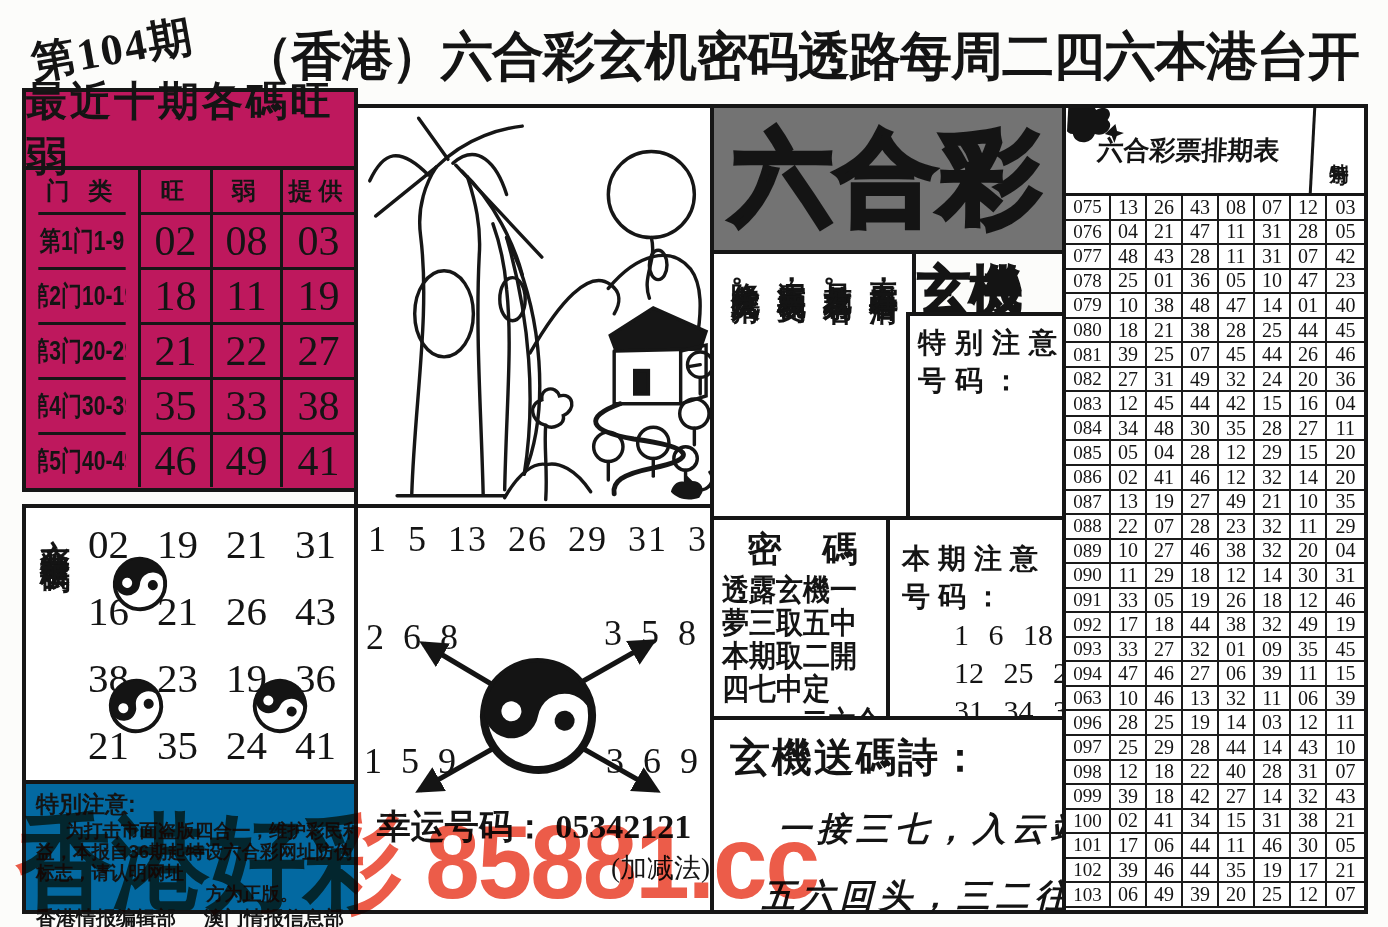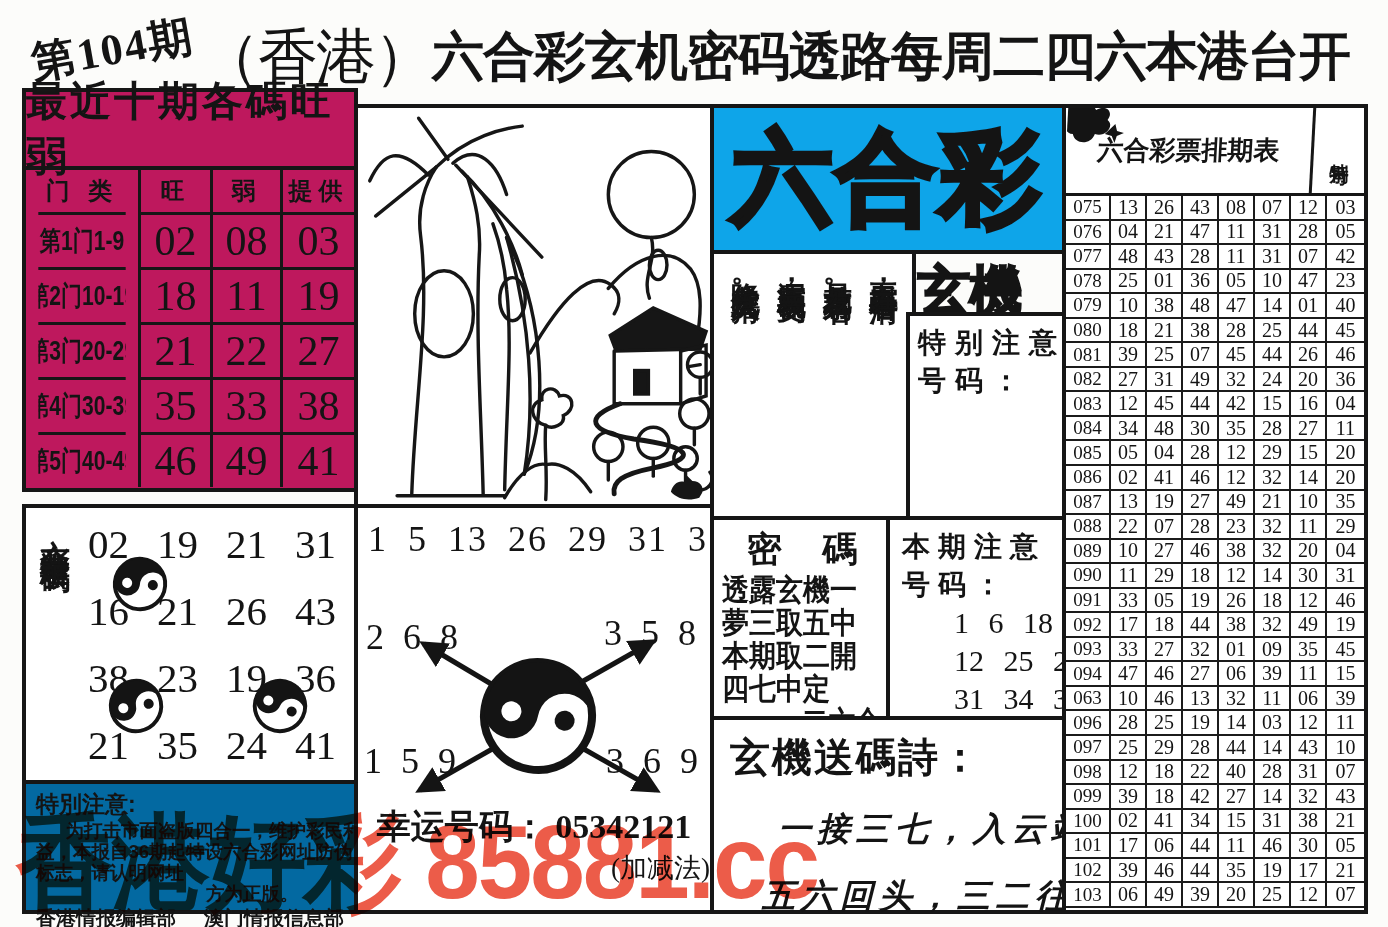--- a/index.html
+++ b/index.html
@@ -8,21 +8,21 @@
     position:relative; background:#fcfcfa; color:#141414; overflow:hidden;
     font-family:"Liberation Serif","DejaVu Serif",serif;
   }
   .b { position:absolute; border:4px solid #161616; }
 
   
   .header { position:absolute; top:12px; left:22px; width:1360px; height:90px;
     display:flex; align-items:center; white-space:nowrap; }
   .header-issue { font-size:44px; font-weight:bold; transform:rotate(-10deg) translateY(-8px);
     letter-spacing:2px; margin:0 4px 0 10px; }
-  .header-region { font-size:60px; font-weight:400; letter-spacing:-2px; }
+  .header-region { font-size:52px; font-weight:700; letter-spacing:-2px;margin-left:41px; }
   .header-title { font-size:52px; font-weight:900; letter-spacing:-1px; }
 
   
   #hotcold { left:22px; top:88px; width:336px; height:404px; background:#be185d; }
   .hc-title { height:78px; border-bottom:4px solid #161616; display:flex; align-items:center;
     justify-content:center; font-size:41px; font-weight:bold; letter-spacing:3px; }
   #hc-grid { display:grid; grid-template-columns:112px 72px 70px 74px;
     grid-template-rows:42px repeat(5,55px); }
   .hc-cell { display:flex; align-items:center; justify-content:center;
     border-left:3px solid #161616; border-top:3px solid #161616; overflow:hidden; }
@@ -65,21 +65,21 @@
   .corner-tl { left:8px;  top:108px; }
   .corner-tr { left:246px; top:104px; }
   .corner-bl { left:6px;  top:232px; }
   .corner-br { left:248px; top:232px; }
   #taiji-diagram { position:absolute; left:18px; top:112px; width:324px; height:192px; }
   .lucky-line { position:absolute; left:0; right:0; top:296px; text-align:center;
     font-size:34px; font-weight:bold; white-space:nowrap; }
   .lucky-method { position:absolute; left:0; right:0; top:342px; text-align:right; font-size:27px; }
 
   
-  #logo { left:710px; top:104px; width:356px; height:150px; background:#0ea5e9; display:flex;
+  #logo { left:710px; top:104px; width:356px; height:150px; background:#737373; display:flex;
     align-items:center; justify-content:center; }
   .logo-main { font-size:100px; font-weight:900; letter-spacing:4px;
     font-family:"Liberation Sans","DejaVu Sans",sans-serif; -webkit-text-stroke:5px #141414; }
   .logo-sub { position:absolute; left:918px; top:256px; width:146px; display:flex;
     justify-content:space-between; font-size:52px; font-weight:900;
     font-family:"Liberation Sans","DejaVu Sans",sans-serif; -webkit-text-stroke:2.5px #141414; }
 
   
   #poem { left:710px; top:250px; width:206px; height:270px; background:#fff; }
   #poem-cols { height:100%; padding:6px 6px; writing-mode:vertical-rl; text-orientation:upright; }
@@ -93,21 +93,21 @@
 
   
   #secret { left:710px; top:516px; width:182px; height:204px; background:#fff; padding:6px 4px 0 8px; }
   .secret-title { text-align:center; font-size:35px; font-weight:bold; letter-spacing:16px;
     padding-left:14px; white-space:nowrap; }
   .secret-line { font-size:30px; font-weight:bold; font-family:"Liberation Sans","DejaVu Sans",sans-serif;
     transform:scaleX(.9); transform-origin:left center; line-height:33px; white-space:nowrap; }
   .secret-last { text-align:right; transform-origin:right center; padding-right:2px; }
 
   
-  #current { left:886px; top:516px; width:180px; height:204px; background:#fff; padding:8px 4px 0 12px; }
+  #current { left:886px; top:516px; width:180px; height:204px; background:#fff; padding:20px 4px 0 12px; }
   .cur-title { font-size:28px; font-weight:bold; letter-spacing:8px; white-space:nowrap; }
   .current-row { font-size:30px; line-height:38px; word-spacing:12px; padding-left:4px; white-space:nowrap;margin-left:48px; }
 
   
   #codepoem { left:710px; top:716px; width:356px; height:198px; background:#fff; padding:10px 0 0 16px; }
   .cp-title { font-size:40px; font-weight:900; font-family:"Liberation Sans","DejaVu Sans",sans-serif;
     letter-spacing:2px; }
   .codepoem-line { font-size:33px; font-weight:bold; font-style:italic; letter-spacing:6px;
     margin-top:22px; white-space:nowrap; }
   .codepoem-line-0 { margin-left:48px; }

